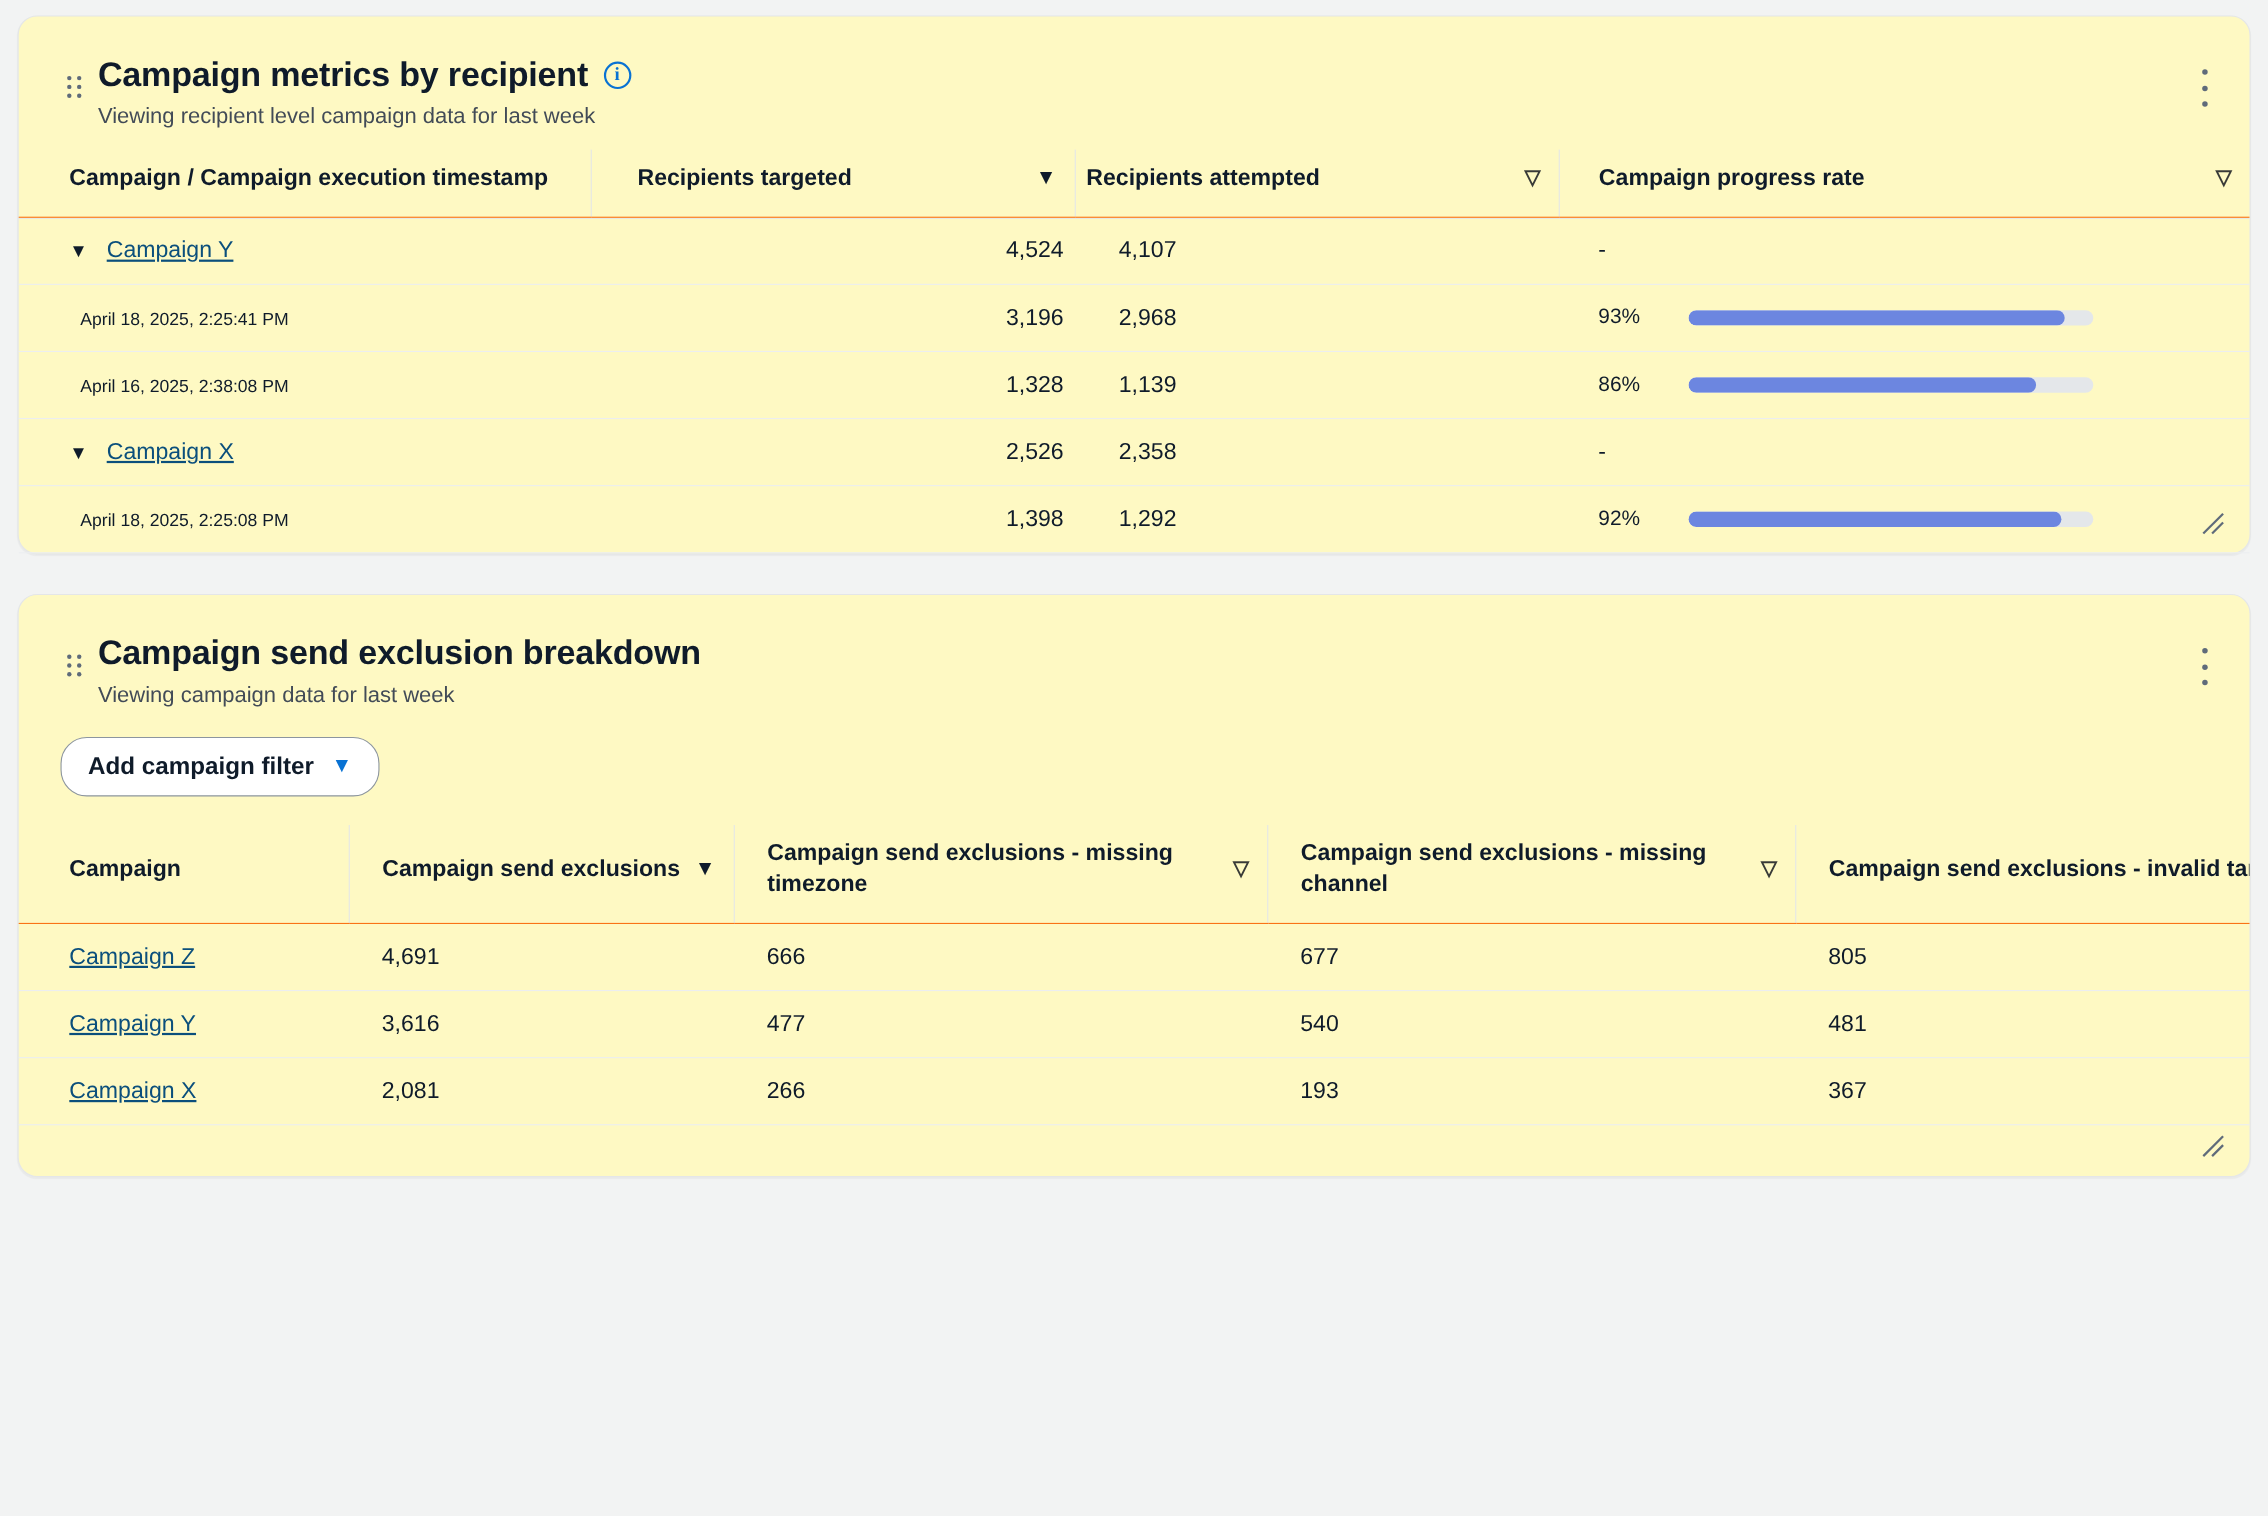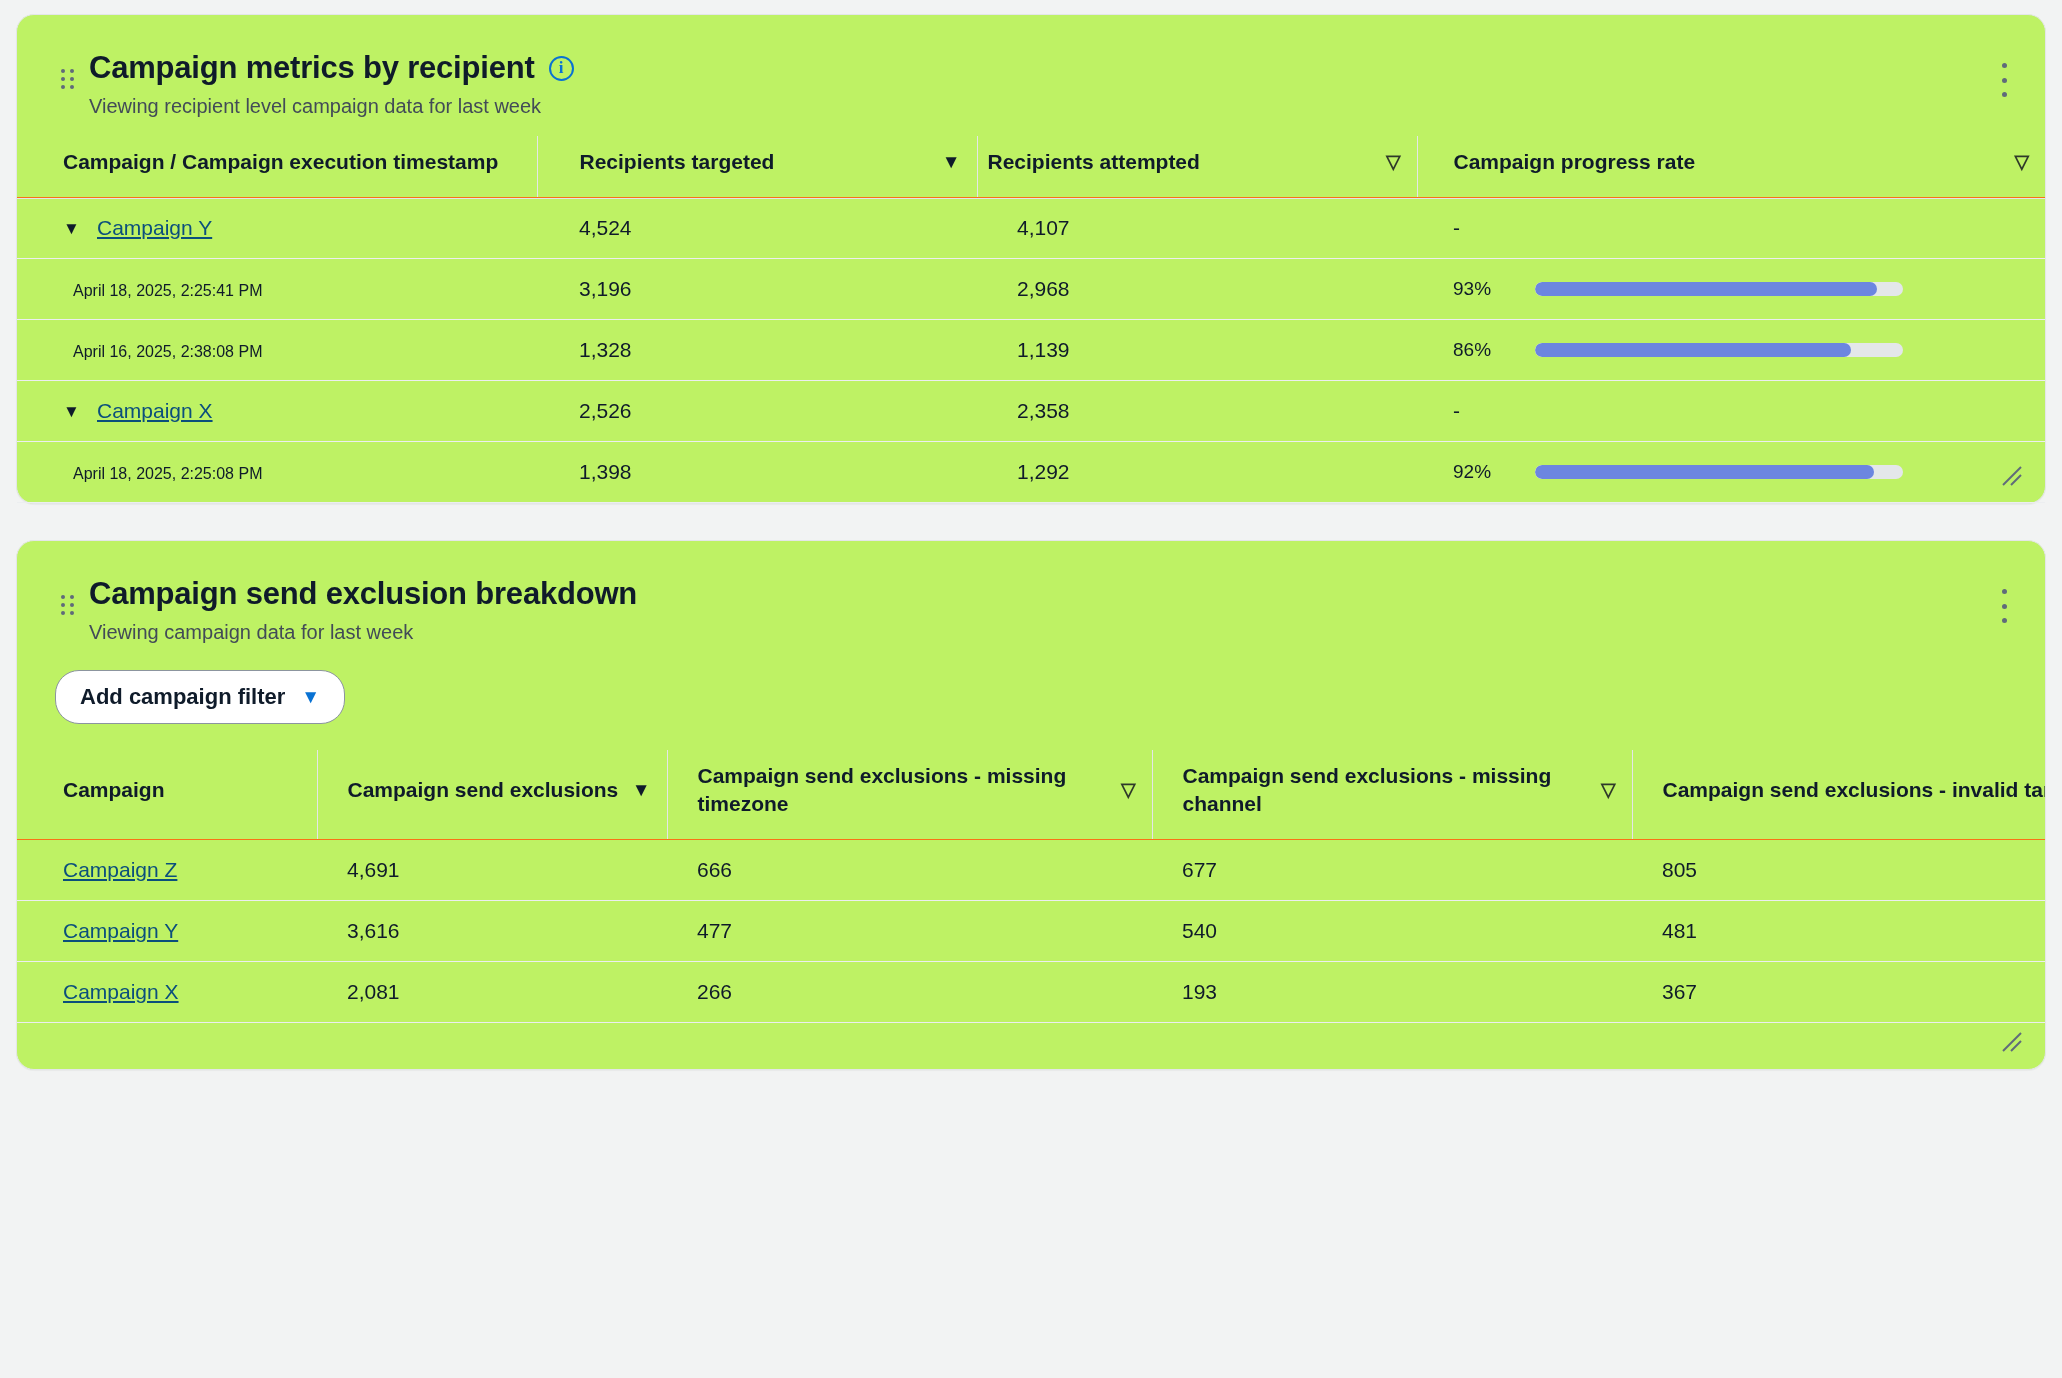--- a/index.html
+++ b/index.html
@@ -12,21 +12,21 @@
   }
   body {
     width: 2062px;
     height: 1378px;
     overflow: hidden;
   }
   .page {
     padding: 14px 16px 0 16px;
   }
   .card {
-    background: #bef264;
+    background: #fef9c3;
     border: 1px solid #e4e6e8;
     border-radius: 18px;
     position: relative;
     box-shadow: 0 1px 1px rgba(0,0,0,0.04);
   }
   .card + .card { margin-top: 36px; }
 
   .card-head {
     padding: 36px 34px 0 34px;
     position: relative;
@@ -143,21 +143,21 @@
     border-bottom: 1px solid #eceef0;
     vertical-align: middle;
   }
   .t1 thead tr { box-shadow: 0 1px 0 #e4e6e8; }
   .t1 { margin-top: 18px; }
   .t1 th:nth-child(1) { width: 520px; padding-left: 46px; }
   .t1 th:nth-child(2) { width: 440px; padding-left: 42px; }
   .t1 th:nth-child(3) { width: 440px; }
   .t1 th:nth-child(4) { padding-left: 36px; }
   .t1 td:nth-child(1) { padding-left: 46px; }
-  .t1 td:nth-child(2) { padding-left: 42px; }
+  .t1 td:nth-child(2) { padding-left: 42px; text-align: right; }
   .t1 td:nth-child(3) { padding-left: 40px; }
   .t1 td:nth-child(4) { padding-left: 36px; }
 
   .group-cell {
     display: flex;
     align-items: center;
     gap: 16px;
   }
   .expander {
     font-size: 17px;

